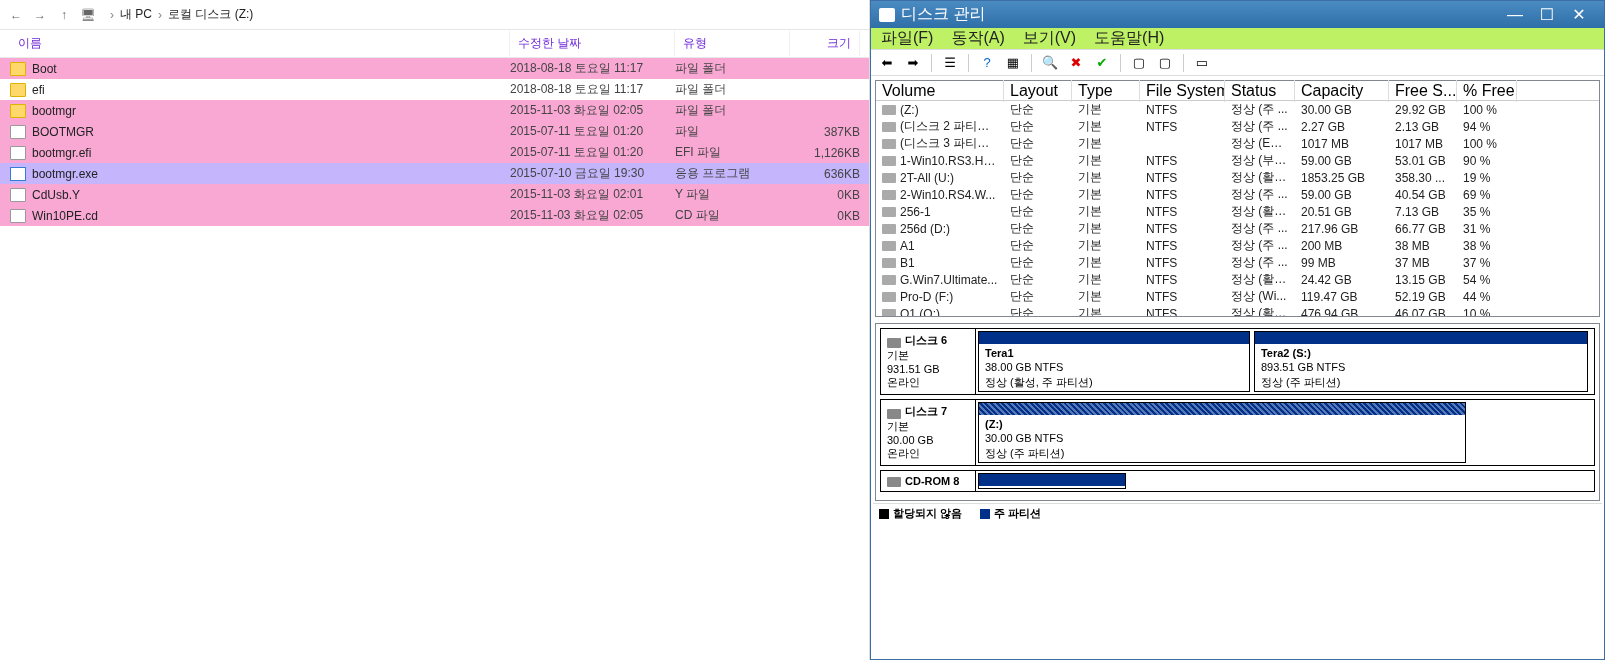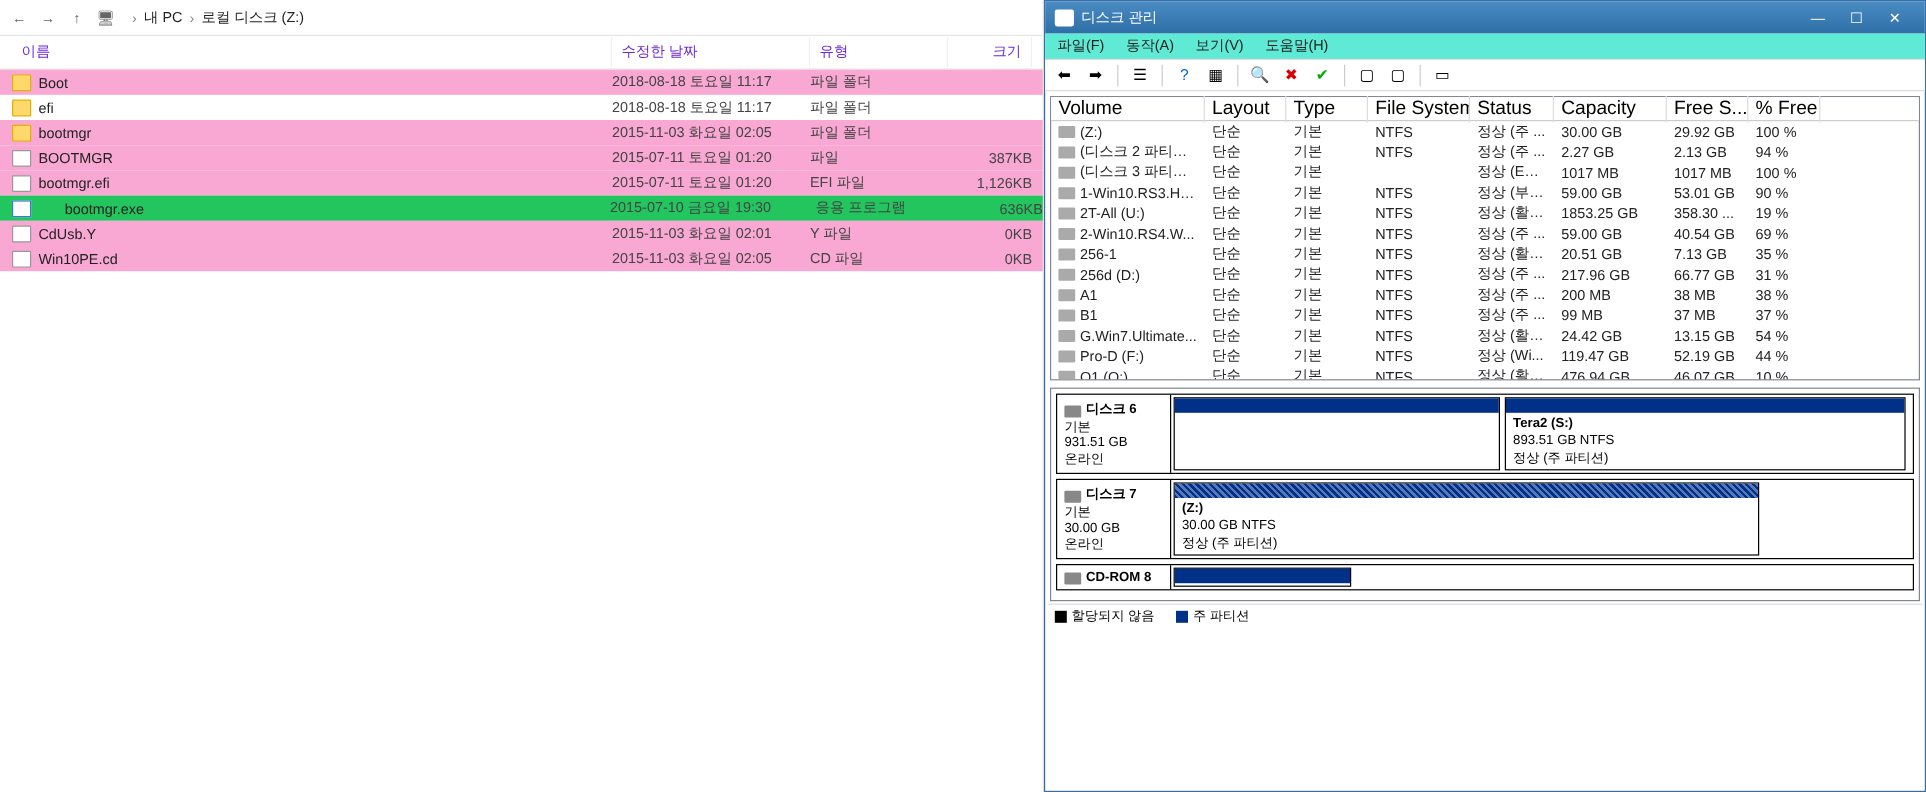--- a/index.html
+++ b/index.html
@@ -16,40 +16,40 @@
 
 .exp-header { display: flex; height: 28px; align-items: center; border-bottom: 1px solid #e8e8e8; color: #6d28d9; padding-left: 10px; font-size: 12px; }
 .exp-col { padding: 4px 8px; white-space: nowrap; overflow: hidden; border-right: 1px solid #f0f0f0; }
 .col-name { width: 500px; }
 .col-date { width: 165px; }
 .col-type { width: 115px; }
 .col-size { width: 70px; text-align: right; }
 
 .exp-rows { }
 .exp-row { display: flex; height: 21px; align-items: center; padding-left: 10px; font-size: 12px; color: #222; }
-.exp-row.selected { background: #22c55e; gap: 22px; }
+.exp-row.selected { background: #c4b5fd; }
 .exp-row.hl { background: #f9a8d4; }
 .row-icon { width: 16px; height: 14px; margin-right: 6px; flex-shrink: 0; }
 .folder-icon { background: #ffd86b; border: 1px solid #e0b200; border-radius: 1px; }
 .file-icon { background: #fff; border: 1px solid #999; border-radius: 1px; }
 .exe-icon { background: #fff; border: 1px solid #3a7bd5; }
 .row-name { width: 478px; white-space: nowrap; overflow: hidden; }
 .row-date { width: 165px; color: #444; }
 .row-type { width: 115px; color: #444; }
 .row-size { width: 70px; text-align: right; color: #444; }
 
 
 .diskmgmt { flex: 1; height: 100%; display: flex; flex-direction: column; border: 1px solid #3b6ea5; }
-.dm-title { height: 27px; background: linear-gradient(#4a8bc2, #2f6fa8); color: #fff; display: flex; align-items: center; padding: 0 8px; font-size: 12px; }
+.dm-title { height: 27px; background: linear-gradient(#4a8bc2, #2f6fa8); color: #fff; display: flex; align-items: center; padding: 0 8px; font-size: 16px; }
 .dm-title-icon { width: 16px; height: 14px; background: #fff; margin-right: 6px; border-radius: 2px; }
 .dm-title-text { flex: 1; }
 .dm-winbtns { display: flex; gap: 14px; padding-right: 8px; }
 .winbtn { width: 18px; height: 18px; display: flex; align-items: center; justify-content: center; cursor: pointer; color: #fff; }
 
-.dm-menu { height: 22px; display: flex; align-items: center; gap: 18px; padding: 0 10px; background: #5eead4; border-bottom: 1px solid #ddd; font-size: 12px; }
+.dm-menu { height: 22px; display: flex; align-items: center; gap: 18px; padding: 0 10px; background: #bef264; border-bottom: 1px solid #ddd; font-size: 16px; }
 .menu-item { cursor: pointer; color: #222; }
 
 .dm-toolbar { height: 26px; display: flex; align-items: center; gap: 6px; padding: 0 6px; background: #fff; border-bottom: 1px solid #ddd; }
 .tb-btn { width: 20px; height: 20px; display: flex; align-items: center; justify-content: center; cursor: pointer; font-size: 13px; }
 .tb-sep { width: 1px; height: 18px; background: #ccc; margin: 0 2px; }
 
 .dm-body { flex: 1; display: flex; flex-direction: column; padding: 2px; overflow: hidden; }
 .vol-table-wrap { border: 1px solid #828790; margin: 2px; }
 .vol-header { display: flex; background: #fff; border-bottom: 1px solid #ccc; height: 20px; align-items: center; font-size: 16px; }
 .vh { padding: 2px 6px; border-right: 1px solid #ddd; white-space: nowrap; overflow: hidden; }
@@ -72,21 +72,21 @@
 .disk-info { width: 95px; padding: 4px 6px; font-size: 11px; border-right: 1px solid #000; }
 .disk-info-title { font-weight: bold; display: flex; align-items: flex-end; }
 .di-icon { width: 14px; height: 10px; background: #888; margin-right: 4px; border-radius: 1px; }
 .disk-parts { flex: 1; display: flex; }
 .part-box { border: 1px solid #000; margin: 2px; display: flex; flex-direction: column; }
 .part-bar { height: 12px; background: #003087; }
 .part-bar.hatched { background: repeating-linear-gradient(45deg, #003087, #003087 2px, #5878b8 2px, #5878b8 4px); }
 .part-text { padding: 2px 6px; font-size: 11px; line-height: 1.3; }
 
 .legend { display: flex; gap: 18px; padding: 2px 6px; font-size: 11px; border-top: 1px solid #ddd; }
-.leg-item { display: flex; align-items: center; gap: 4px; }
+.leg-item { display: flex; align-items: center; gap: 4px; font-weight: bold; }
 .leg-sw { width: 10px; height: 10px; }
 .sw-black { background: #000; }
 .sw-blue { background: #003087; }
 </style>
 </head>
 <body>
 
 <div class="container">
 
   <div class="explorer">
@@ -354,20 +354,21 @@
                 <span class="di-icon"></span>
                 <span>디스크 6</span>
               </div>
               <div>기본</div>
               <div>931.51 GB</div>
               <div>온라인</div>
             </div>
             <div class="disk-parts">
               <div class="part-box" style="width:44%">
                 <div class="part-bar"></div>
+                <div class="part-text"><b>Tera1</b><br>38.00 GB NTFS<br>정상 (활성, 주 파티션)</div>
               </div>
               <div class="part-box" style="width:54%">
                 <div class="part-bar"></div>
                 <div class="part-text"><b>Tera2  (S:)</b><br>893.51 GB NTFS<br>정상 (주 파티션)</div>
               </div>
             </div>
           </div>
           <div class="disk-block">
             <div class="disk-info">
               <div class="disk-info-title">

